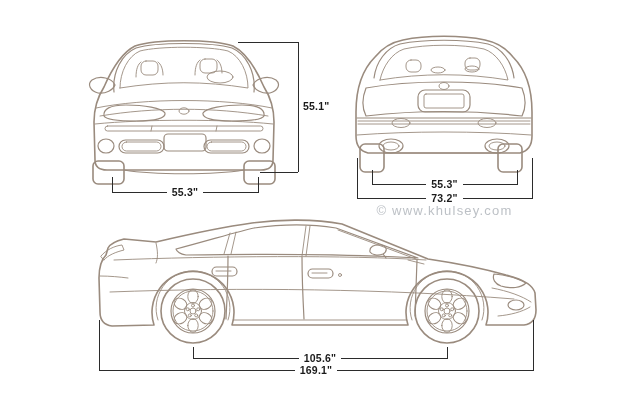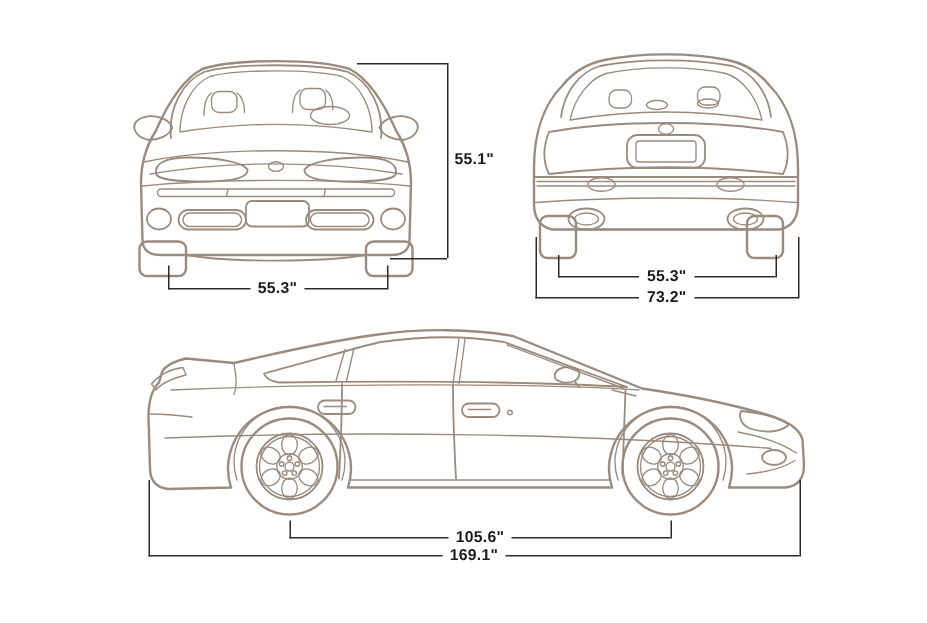--- a/index.html
+++ b/index.html
@@ -228,20 +228,21 @@
     <span>55.3"</span>
   </div>
 
   <div class="abs dim-v" style="left:357px;top:158px;height:41px;"></div>
   <div class="abs dim-v" style="left:532px;top:158px;height:41px;"></div>
   <div class="abs dim-h" style="left:357px;top:198px;width:175px;"></div>
   <div class="dim-label-wrap" style="left:357px;top:192px;width:175px;">
     <span>73.2"</span>
   </div>
 
+  <div class="watermark" style="left:357px;top:203px;width:175px;">© www.khulsey.com</div>
 
   <div class="abs dim-v" style="left:193px;top:347px;height:12px;"></div>
   <div class="abs dim-v" style="left:447px;top:347px;height:12px;"></div>
   <div class="abs dim-h" style="left:193px;top:358px;width:254px;"></div>
   <div class="dim-label-wrap" style="left:193px;top:352px;width:254px;">
     <span>105.6"</span>
   </div>
 
   <div class="abs dim-v" style="left:99px;top:320px;height:51px;"></div>
   <div class="abs dim-v" style="left:533px;top:320px;height:51px;"></div>

